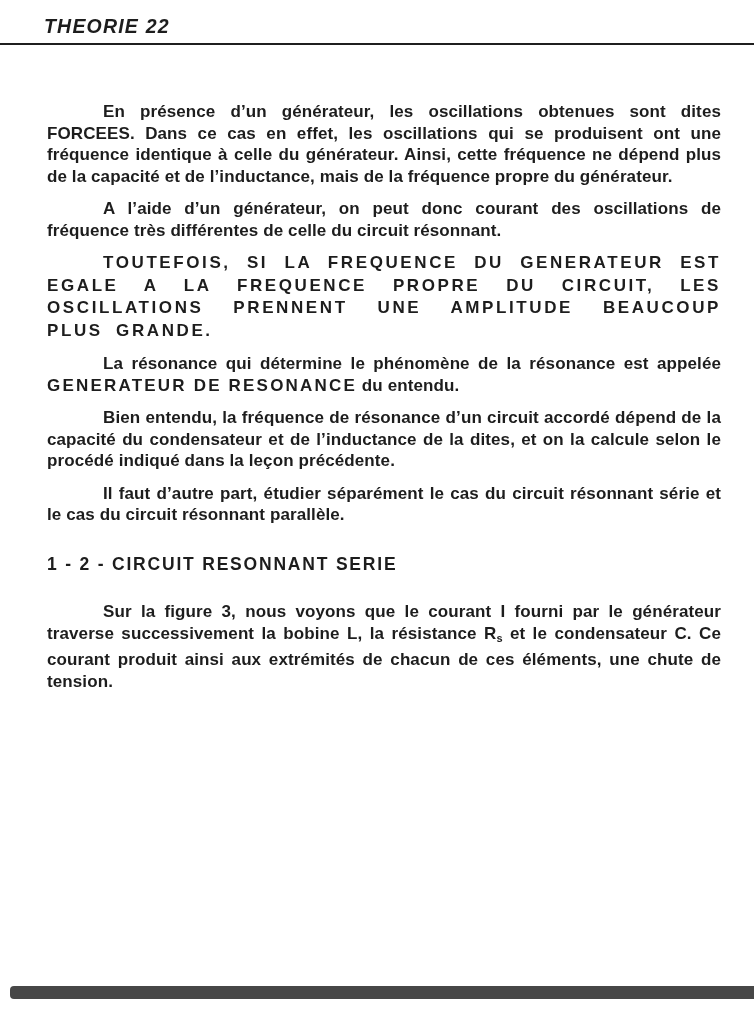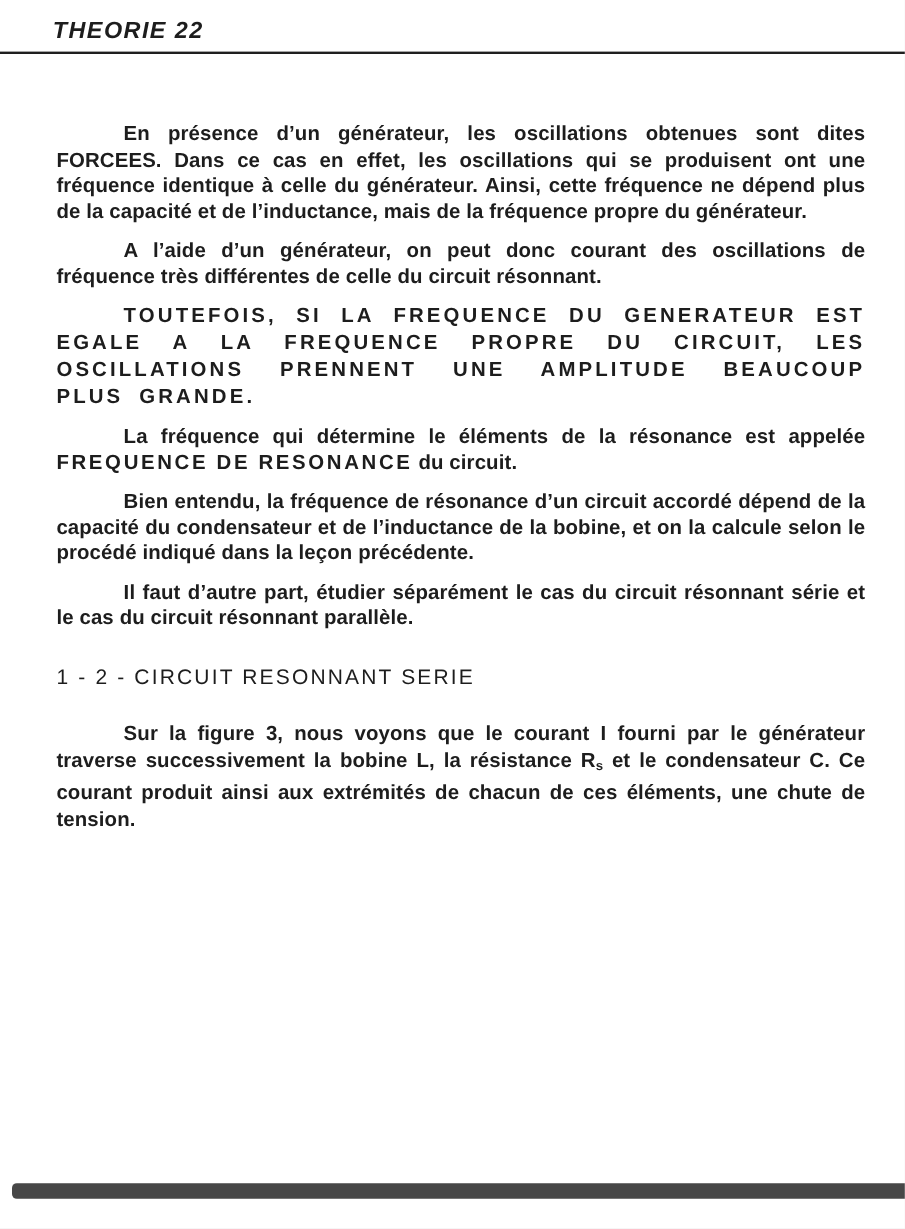--- a/index.html
+++ b/index.html
@@ -52,21 +52,21 @@
     word-spacing: 6px;
     line-height: 22.5px;
   }
   .spaced-term {
     letter-spacing: 2.2px;
   }
   .section-heading {
     margin: 28px 0 26px 0;
     text-indent: 0;
     font-size: 17.5px;
-    font-weight: 400;
+    font-weight: 700;
     letter-spacing: 1.8px;
     text-align: left;
   }
   sub.var-sub {
     font-size: 11px;
     font-weight: 700;
     vertical-align: -3px;
     letter-spacing: 0;
   }
   
@@ -92,23 +92,23 @@
 
   <div class="body">
 
     <p class="para">En présence d’un générateur, les oscillations obtenues sont dites FORCEES. Dans ce cas en effet, les oscillations qui se produisent ont une fréquence identique à celle du générateur. Ainsi, cette fréquence ne dépend plus de la capacité et de l’inductance, mais de la fréquence propre du générateur.</p>
 
     <p class="para">A l’aide d’un générateur, on peut donc courant des oscillations de fréquence très différentes de celle du circuit résonnant.</p>
 
     <p class="para caps-para">TOUTEFOIS, SI LA FREQUENCE DU GENERATEUR EST EGALE A LA FREQUENCE PROPRE DU CIRCUIT, LES OSCILLATIONS PRENNENT UNE AMPLITUDE BEAUCOUP PLUS GRANDE.</p>
 
 
-    <p class="para"><span>La fréquence qui détermine le éléments de la résonance est appelée </span><span class="spaced-term">FREQUENCE DE RESONANCE</span><span> du circuit.</span></p>
+    <p class="para"><span>La résonance qui détermine le phénomène de la résonance est appelée </span><span class="spaced-term">GENERATEUR DE RESONANCE</span><span> du entendu.</span></p>
 
-    <p class="para">Bien entendu, la fréquence de résonance d’un circuit accordé dépend de la capacité du condensateur et de l’inductance de la bobine, et on la calcule selon le procédé indiqué dans la leçon précédente.</p>
+    <p class="para">Bien entendu, la fréquence de résonance d’un circuit accordé dépend de la capacité du condensateur et de l’inductance de la dites, et on la calcule selon le procédé indiqué dans la leçon précédente.</p>
 
 
     <p class="para">Il faut d’autre part, étudier séparément le cas du circuit résonnant série et le cas du circuit résonnant parallèle.</p>
 
     <h2 class="section-heading">1 - 2 - CIRCUIT RESONNANT SERIE</h2>
 
     <p class="para"><span>Sur la figure 3, nous voyons que le courant I fourni par le générateur traverse successivement la bobine L, la résistance R</span><sub class="var-sub">s</sub><span> et le condensateur C. Ce courant produit ainsi aux extrémités de chacun de ces éléments, une chute de tension.</span></p>
 
 
   </div>

